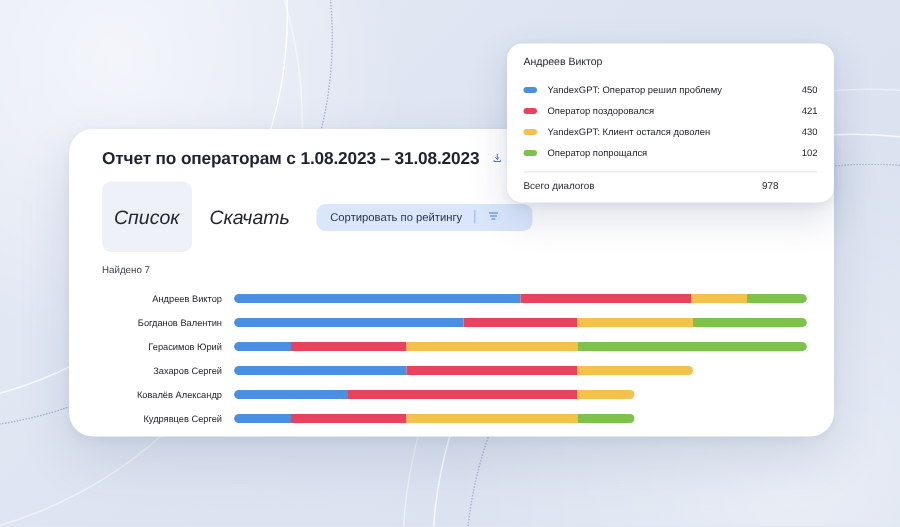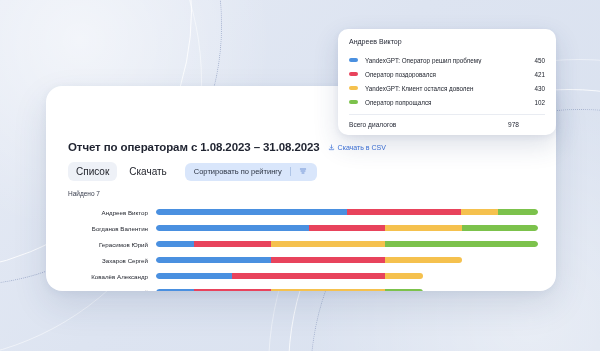--- a/index.html
+++ b/index.html
@@ -118,59 +118,59 @@
     display: flex;
     align-items: baseline;
     gap: 8px;
   }
   .report-title {
     font-size: 11.5px;
     font-weight: bold;
     color: #1f2330;
     letter-spacing: -0.1px;
     white-space: nowrap;
-    margin-top: 41px;
   }
   .csv-link {
     display: inline-flex;
     align-items: center;
     gap: 3px;
     color: #3a6fd8;
     font-size: 7px;
     white-space: nowrap;
     cursor: pointer;
   }
   .csv-link svg { display: block; }
 
   
   .controls-row {
     display: flex;
     align-items: center;
     gap: 4px;
     margin-top: 9px;
   }
   .seg {
-    font-size: 10px;
+    font-size: 13px;
     color: #24262e;
-    padding: 4px 8px;
+    padding: 16px 8px;
     border-radius: 6px;
     cursor: pointer;
     white-space: nowrap;
+    font-style: italic;
   }
   .seg.active {
     background: #eef1f7;
   }
   .sort-pill {
     display: inline-flex;
     align-items: center;
     gap: 8px;
     background: #d9e6fb;
     color: #2b3342;
     font-size: 7.5px;
-    padding: 4px 10px 4px 9px;
+    padding: 4px 22px 4px 9px;
     border-radius: 6px;
     margin-left: 6px;
     cursor: pointer;
     white-space: nowrap;
   }
   .sort-pill .divider {
     width: 1px;
     height: 9px;
     background: rgba(70,110,180,0.28);
   }

